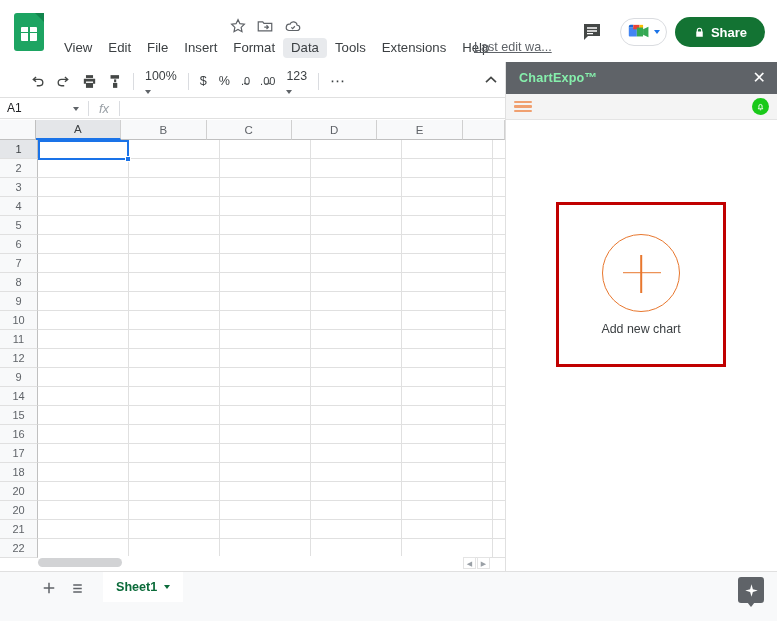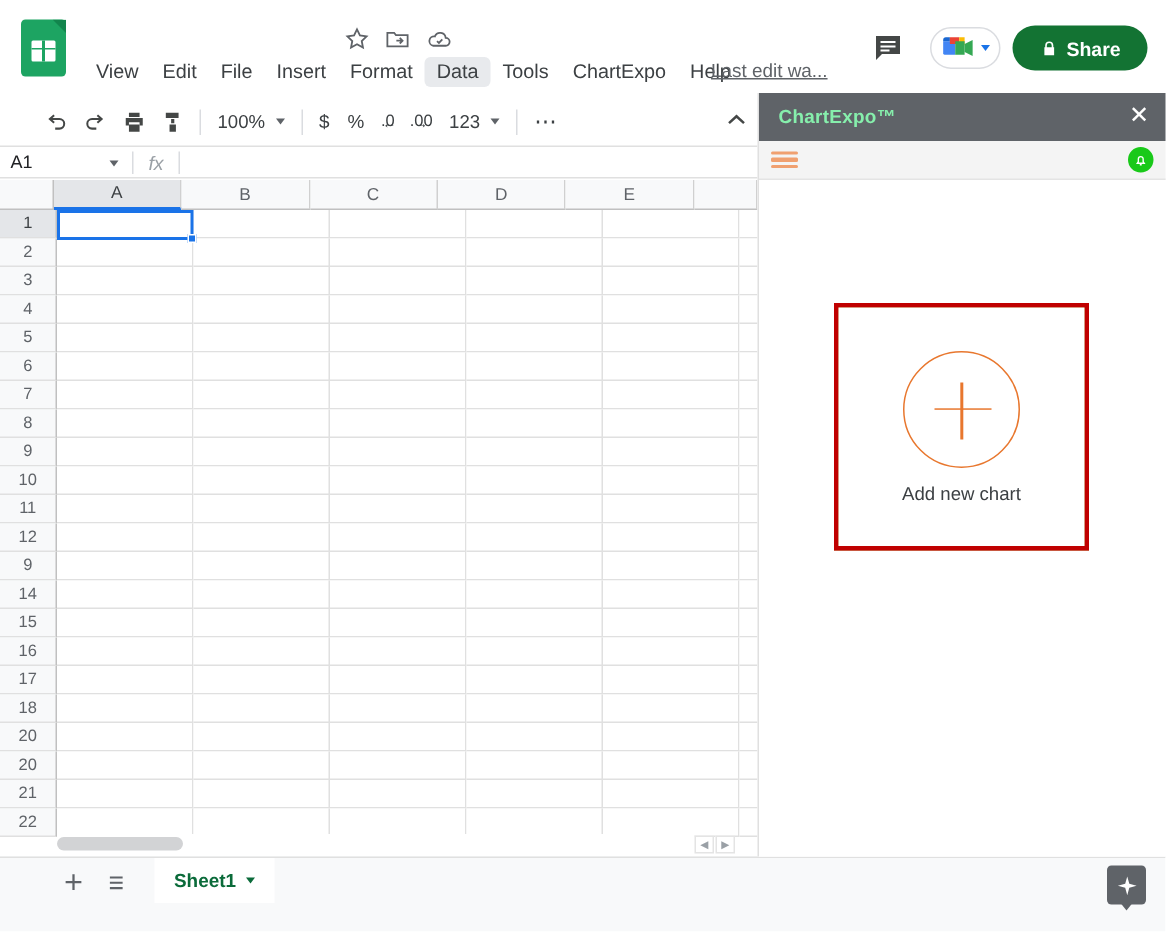--- a/index.html
+++ b/index.html
@@ -73,22 +73,22 @@
 
   
   .toolbar {
     position: absolute; left: 0; top: 66px; width: 505px; height: 30px;
     display: flex; align-items: center; background: #fff;
   }
   .tb { display: flex; align-items: center; justify-content: center; cursor: pointer; color: #444746; }
   .tb-icon { width: 26px; height: 26px; }
   .tb-sep { width: 1px; height: 17px; background: #dadce0; margin: 0 5px; }
   .zoom-ctl {
-    display: flex; align-items: center; gap: 7px; padding: 0 6px; height: 24px;
-    font-size: 12.4px; color: #3c4043; cursor: pointer;
+    display: flex; gap: 7px; padding: 0 6px; height: 24px;
+    font-size: 12.4px; color: #3c4043; cursor: pointer; flex-direction: column;
   }
   .tb-text { font-size: 12.6px; color: #3c4043; padding: 0 6px; cursor: pointer; }
   .caret-dn {
     width: 0; height: 0; border-left: 3.6px solid transparent; border-right: 3.6px solid transparent;
     border-top: 4.2px solid #5f6368;
   }
   .collapse-chev { position: absolute; left: 481px; top: 70px; width: 22px; height: 22px; cursor: pointer; color: #444746; }
 
   
   .formula-bar {
@@ -192,21 +192,21 @@
   }
   .hamburger { width: 18px; cursor: pointer; }
   .hamburger span { display: block; height: 2.4px; background: #f0a070; margin: 2.4px 0; border-radius: 1px; }
   .bell {
     width: 17px; height: 17px; border-radius: 50%; background: #19c919;
     display: flex; align-items: center; justify-content: center; cursor: pointer; color: #fff;
   }
   .panel-body { position: absolute; left: 0; top: 58px; width: 272px; height: 451px; background: #fff; }
   .highlight-box {
     position: absolute; left: 50px; top: 82px; width: 170px; height: 165px;
-    border: 3px solid #c00000; background: #a16207;
+    border: 3px solid #c00000; background: #5eead4;
   }
   .add-card {
     position: absolute; left: 0; top: 0; width: 100%; height: 100%;
     display: flex; flex-direction: column; align-items: center; justify-content: center;
     gap: 10px; cursor: pointer; background: #fff;
   }
   .plus-circle {
     width: 78px; height: 78px; border-radius: 50%; border: 1.6px solid #e8772e; position: relative;
   }
   .plus-circle::before {
@@ -250,21 +250,21 @@
     </div>
 
     <div class="menubar">
       <div class="menu-item">View</div>
       <div class="menu-item">Edit</div>
       <div class="menu-item">File</div>
       <div class="menu-item">Insert</div>
       <div class="menu-item">Format</div>
       <div class="menu-item active">Data</div>
       <div class="menu-item">Tools</div>
-      <div class="menu-item">ChartExpo</div>
+      <div class="menu-item">Extensions</div>
       <div class="menu-item">Help</div>
     </div>
 
     <div class="last-edit">Last edit wa...</div>
 
     <div class="hdr-btn" id="comment-btn">
       <svg viewBox="0 0 24 24" width="24" height="24" fill="#444746">
         <path d="M4 4h16v12H8l-4 4z"></path>
         <g stroke="#fff" stroke-width="1.3">
             <path d="M7 8h10M7 11h10M7 13.6h6"></path>

